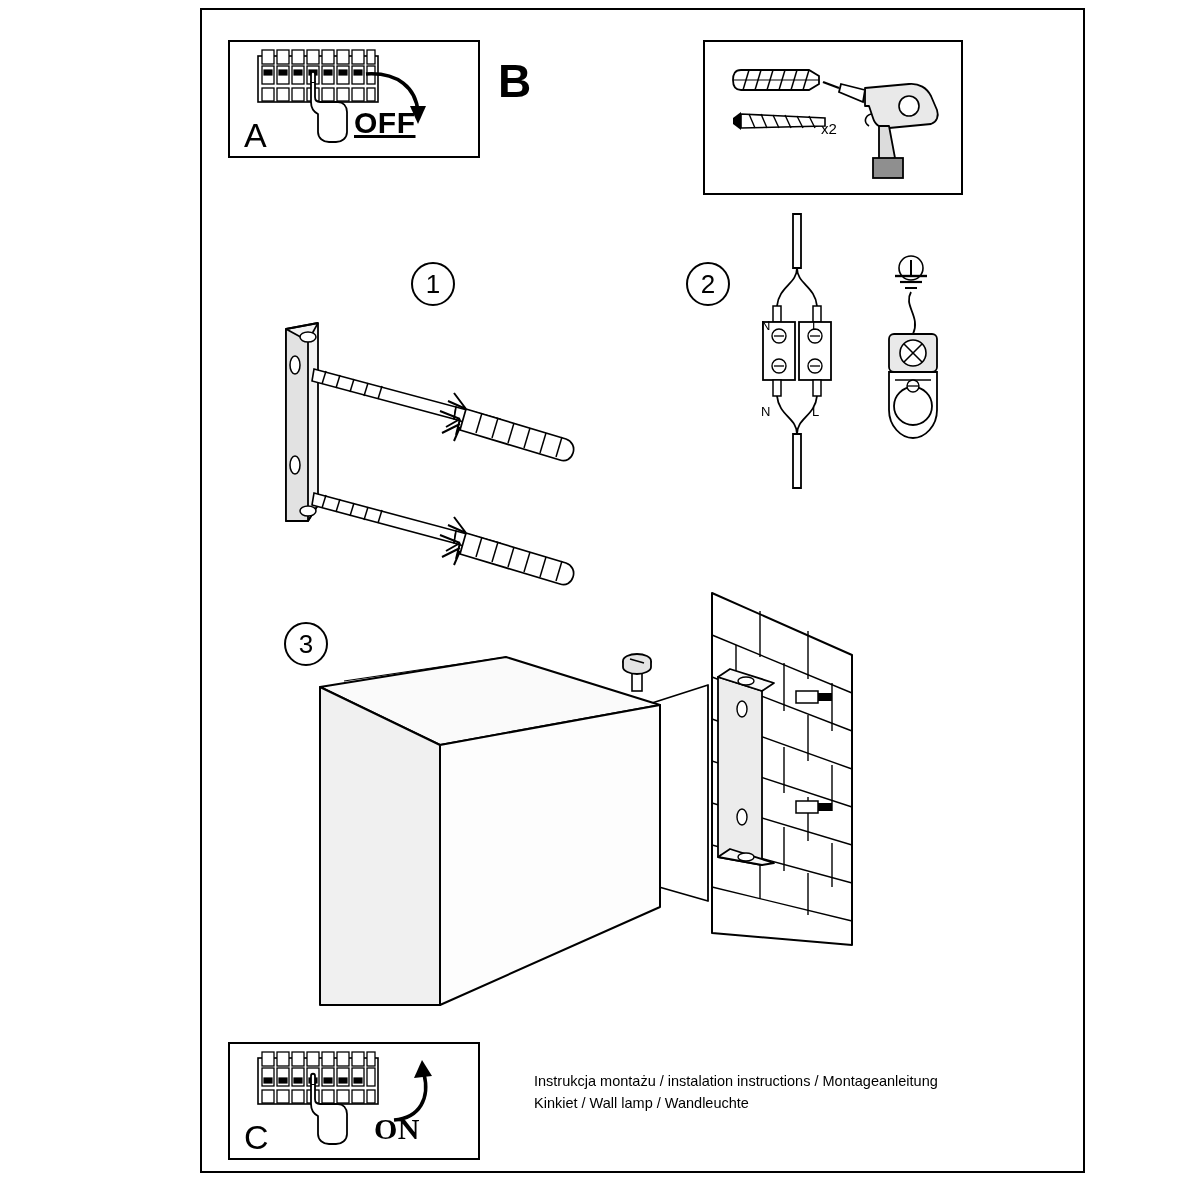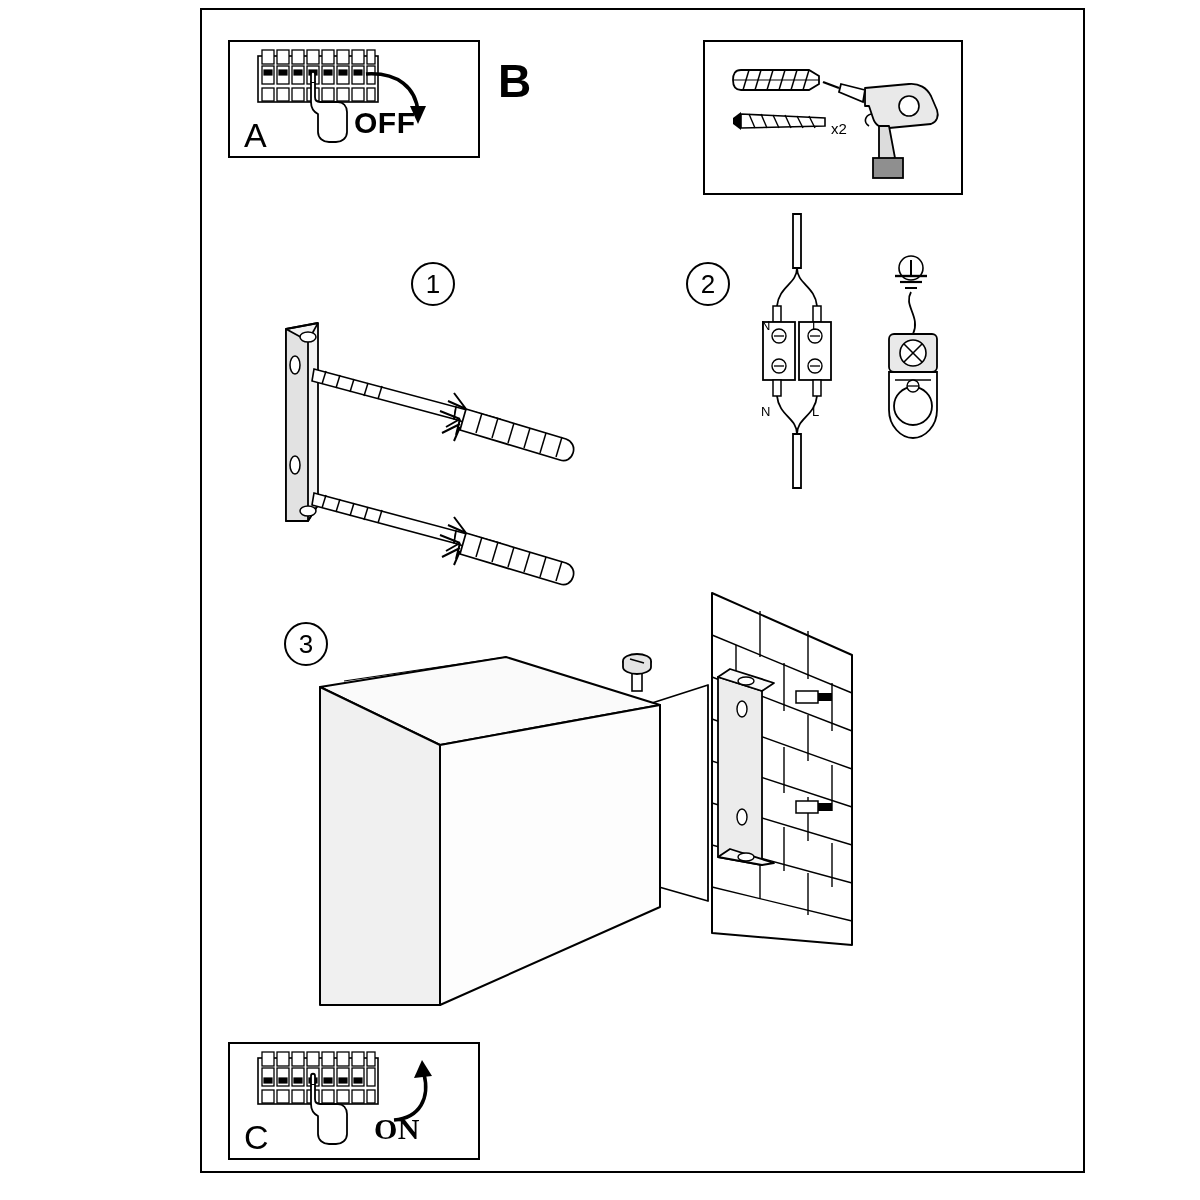--- a/index.html
+++ b/index.html
@@ -135,21 +135,21 @@
         <rect x="119" y="42" width="8" height="13"></rect>
       </g>
 
       <path d="M63 36 L63 56 C63 62 66 66 70 68 L70 86 C70 92 75 96 81 96 L88 96 C94 96 99 92 99 86 L99 66 C99 60 95 56 90 56 L72 56 C69 56 67 54 67 51 L67 36 Z" fill="#fff" stroke="#000" stroke-width="1.8" stroke-linejoin="round"></path>
       <path d="M63 36 L63 28 C63 25 67 25 67 28 L67 36" fill="#fff" stroke="#000" stroke-width="1.8"></path>
 
       <path d="M118 28 C150 26 168 42 170 66" fill="none" stroke="#000" stroke-width="3.5"></path>
       <path d="M170 78 L162 60 L178 60 Z" fill="#000"></path>
     </svg>
     <div class="abs letter" style="left:14px; top:76px;">A</div>
-    <div class="abs onoff" style="left:124px; top:64px;">OFF</div>
+    <div class="abs onoff" style="left:124px; top:64px;text-decoration:underline;">OFF</div>
   </div>
 
   <div class="abs letter letter-b" style="left:498px; top:58px;">B</div>
 
   <div class="abs box box-tools">
     <svg class="abs" style="left:8px; top:8px;" width="246" height="140" viewBox="0 0 246 140">
 
       <g>
         <path d="M28 20 L96 20 L106 26 L106 34 L96 40 L28 40 C22 40 20 36 20 30 C20 24 22 20 28 20 Z" fill="#fff" stroke="#000" stroke-width="1.8"></path>
         <g stroke="#000" stroke-width="1.5">
@@ -179,21 +179,21 @@
       <g>
         <path d="M152 38 L196 34 C206 33 214 38 218 46 L224 60 C226 66 224 72 218 74 L176 78 C168 79 162 75 160 68 L156 56 L152 56 Z" fill="#e9e9e9" stroke="#000" stroke-width="1.8" stroke-linejoin="round"></path>
         <path d="M152 40 L128 34 L126 42 L150 52 Z" fill="#fff" stroke="#000" stroke-width="1.8"></path>
         <line x1="126" y1="38" x2="110" y2="32" stroke="#000" stroke-width="2.4"></line>
         <path d="M166 76 L176 76 L182 108 L166 112 Z" fill="#dcdcdc" stroke="#000" stroke-width="1.8" stroke-linejoin="round"></path>
         <rect x="160" y="108" width="30" height="20" fill="#8f8f8f" stroke="#000" stroke-width="1.8"></rect>
         <path d="M158 64 C152 66 150 72 156 76" fill="none" stroke="#000" stroke-width="1.6"></path>
         <circle cx="196" cy="56" r="10" fill="#fff" stroke="#000" stroke-width="1.6"></circle>
       </g>
     </svg>
-    <div class="abs x2-label" style="left:126px; top:78px;">x2</div>
+    <div class="abs x2-label" style="left:116px; top:78px;">x2</div>
   </div>
 
   <div class="abs step-circle" style="left:411px; top:262px;">
     <span>1</span>
   </div>
 
   <svg class="abs" style="left:270px; top:315px;" width="390" height="290" viewBox="0 0 390 290">
 
     <g>
       <path d="M16 14 L48 8 L48 190 L38 206 L16 206 Z" fill="#f2f2f2" stroke="#000" stroke-width="1.8" stroke-linejoin="round"></path>
@@ -445,14 +445,18 @@
       <path d="M63 36 L63 56 C63 62 66 66 70 68 L70 86 C70 92 75 96 81 96 L88 96 C94 96 99 92 99 86 L99 66 C99 60 95 56 90 56 L72 56 C69 56 67 54 67 51 L67 36 Z" fill="#fff" stroke="#000" stroke-width="1.8" stroke-linejoin="round"></path>
       <path d="M63 36 L63 28 C63 25 67 25 67 28 L67 36" fill="#fff" stroke="#000" stroke-width="1.8"></path>
 
       <path d="M146 72 C172 70 182 50 176 26" fill="none" stroke="#000" stroke-width="3.5"></path>
       <path d="M174 12 L184 28 L166 30 Z" fill="#000"></path>
     </svg>
     <div class="abs letter" style="left:14px; top:76px;">C</div>
     <div class="abs onoff" style="left:144px; top:68px;font-family:Liberation Serif, serif;">ON</div>
   </div>
 
+  <div class="abs" style="left:534px; top:1070px;">
+    <div class="footer-text">Instrukcja montażu / instalation instructions / Montageanleitung</div>
+    <div class="footer-text">Kinkiet / Wall lamp / Wandleuchte</div>
+  </div>
 
 </div>
 
 </body></html>

